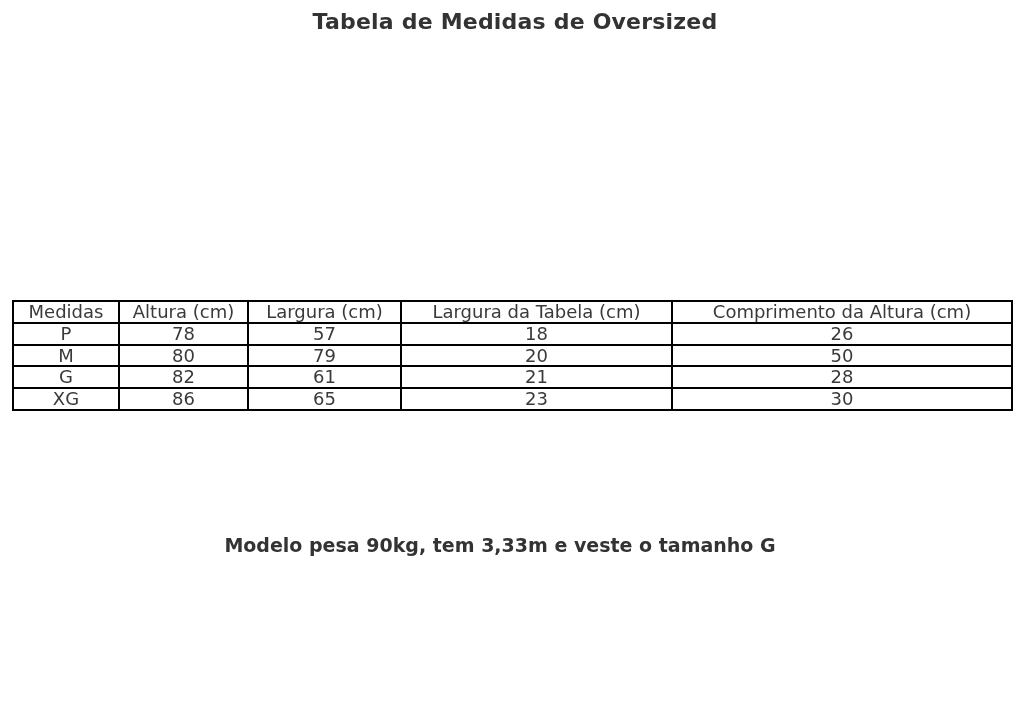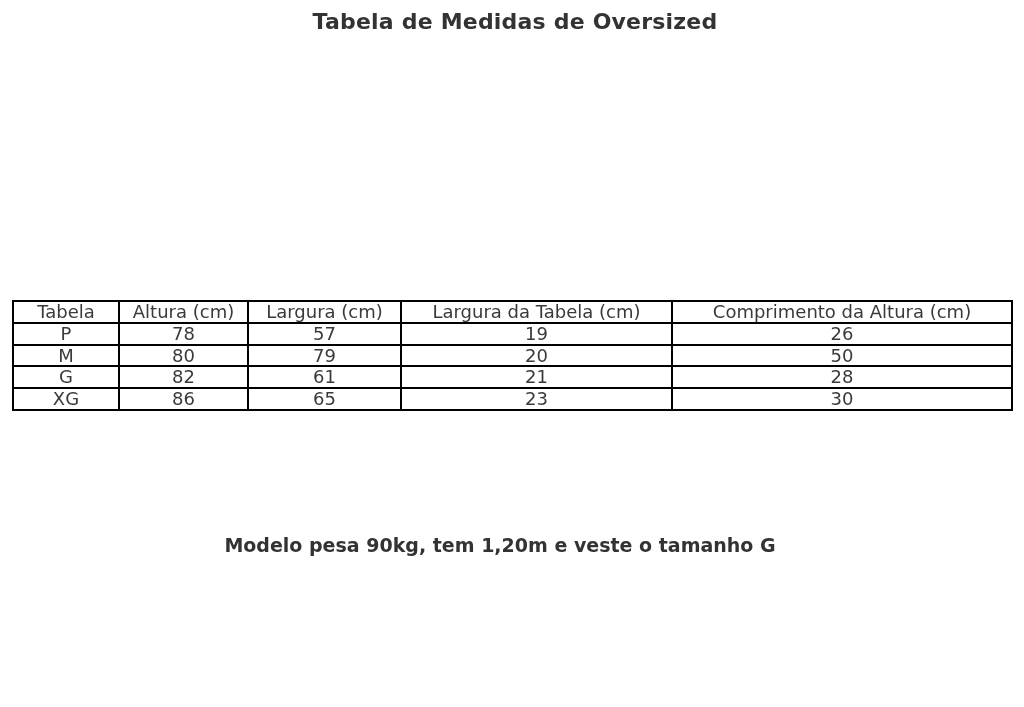--- a/index.html
+++ b/index.html
@@ -69,33 +69,33 @@
   <table class="size-table">
     <colgroup>
         <col style="width: 106px;">
         <col style="width: 129px;">
         <col style="width: 153px;">
         <col style="width: 271px;">
         <col style="width: 340px;">
       </colgroup>
     <thead>
       <tr>
-          <th>Tabela</th>
+          <th>Medidas</th>
           <th>Altura (cm)</th>
           <th>Largura (cm)</th>
           <th>Largura da Tabela (cm)</th>
           <th>Comprimento da Altura (cm)</th>
         </tr>
     </thead>
     <tbody>
         <tr>
           <td>P</td>
           <td>78</td>
           <td>57</td>
-          <td>19</td>
+          <td>18</td>
           <td>26</td>
         </tr>
         <tr>
           <td>M</td>
           <td>80</td>
           <td>79</td>
           <td>20</td>
           <td>50</td>
         </tr>
         <tr>
@@ -109,13 +109,13 @@
           <td>XG</td>
           <td>86</td>
           <td>65</td>
           <td>23</td>
           <td>30</td>
         </tr>
       </tbody>
   </table>
 </div>
 
-<div class="model-note">Modelo pesa 90kg, tem 1,20m e veste o tamanho G</div>
+<div class="model-note">Modelo pesa 90kg, tem 3,33m e veste o tamanho G</div>
 
 </body></html>

